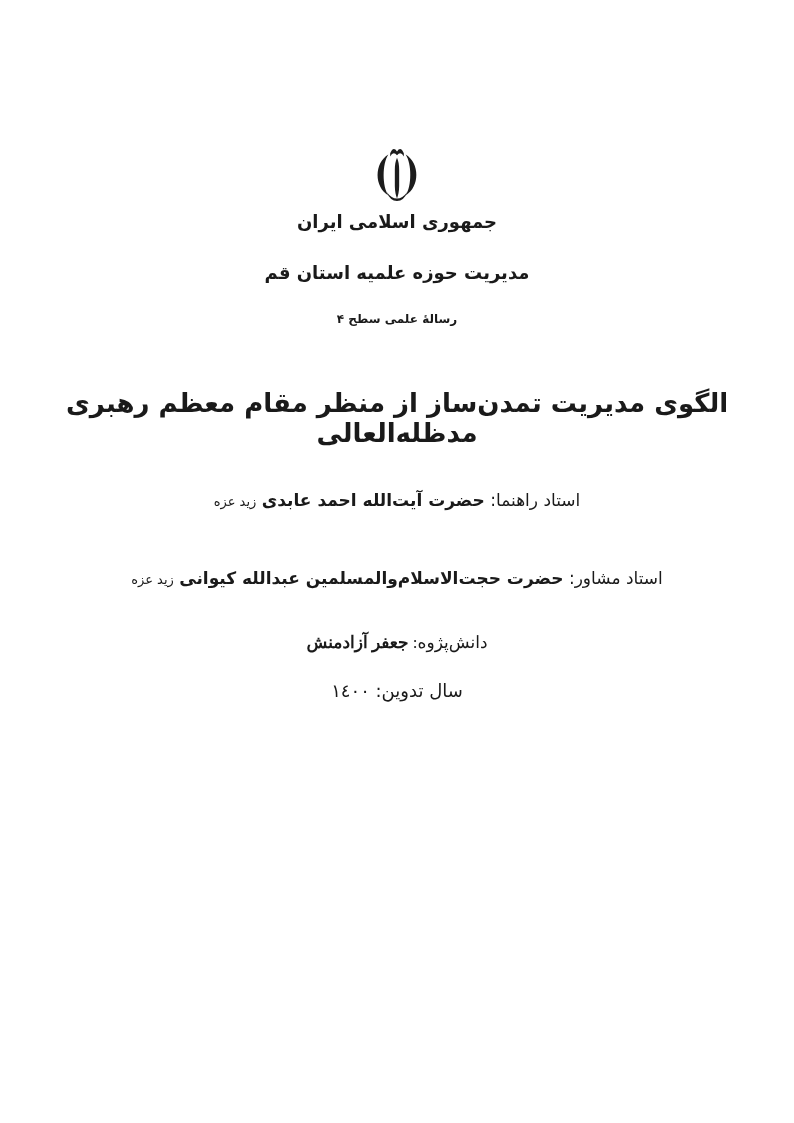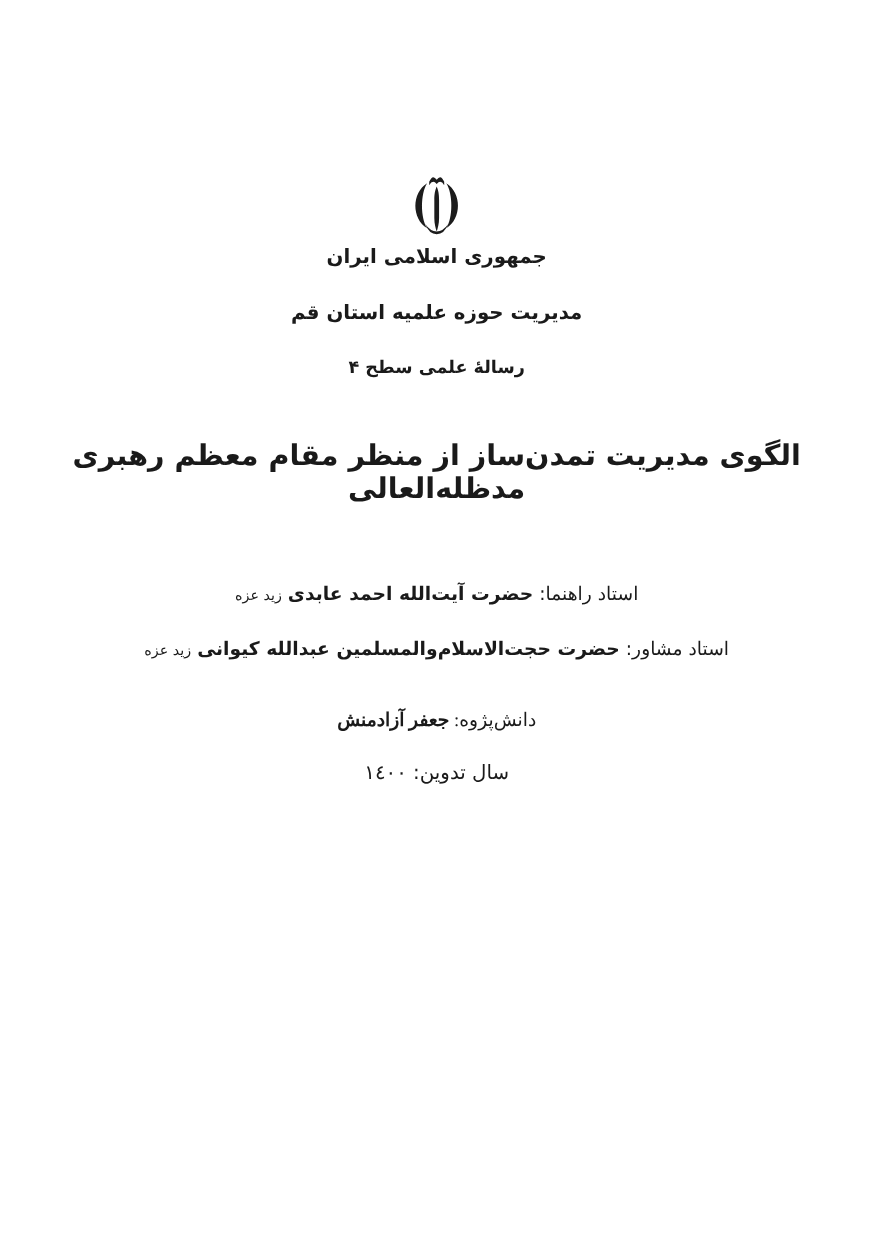--- a/index.html
+++ b/index.html
@@ -1,49 +1,49 @@
 <!DOCTYPE html>
 <html lang="fa"><head>
 <meta charset="utf-8">
 <style>
   html, body { margin: 0; padding: 0; background: #ffffff; }
   .page {
     position: relative;
     width: 794px;
     height: 946px;
-    margin: 12px auto;
+    margin: 0 auto;
     background: #ffffff;
     font-family: "DejaVu Sans", sans-serif;
     color: #1a1a1a;
     overflow: hidden;
   }
   .abs {
     position: absolute;
     left: 0;
     right: 0;
     text-align: center;
   }
   .emblem-wrap { top: 140px; display: flex; justify-content: center; }
   .emblem-wrap svg { width: 62px; height: 70px; }
   .emblem-wrap path { fill: #1c1c1c; }
 
   .l-country  { top: 211px; font-size: 18px; font-weight: bold; }
   .l-inst     { top: 262px; font-size: 18px; font-weight: bold; }
-  .l-doctype  { top: 312px; font-size: 16px; font-weight: bold; }
+  .l-doctype  { top: 312px; font-size: 12px; font-weight: bold; }
 
   .thesis-title {
     top: 388px;
     margin: 0;
     font-size: 26px;
     font-weight: bold;
     letter-spacing: 0;
     text-align: center;
   }
 
-  .l-supervisor { top: 518px; font-size: 17px; }
+  .l-supervisor { top: 490px; font-size: 17px; }
   .l-advisor    { top: 568px; font-size: 17px; }
   .l-student    { top: 632px; font-size: 17px; font-family: Liberation Serif, serif; }
   .l-year       { top: 680px; font-size: 18px; }
 
   .name-bold  { font-weight: bold; }
   .honorific  { font-size: 13px; }
 
   .pagenum { top: 1013px; font-size: 14px; }
 </style>
 </head>

